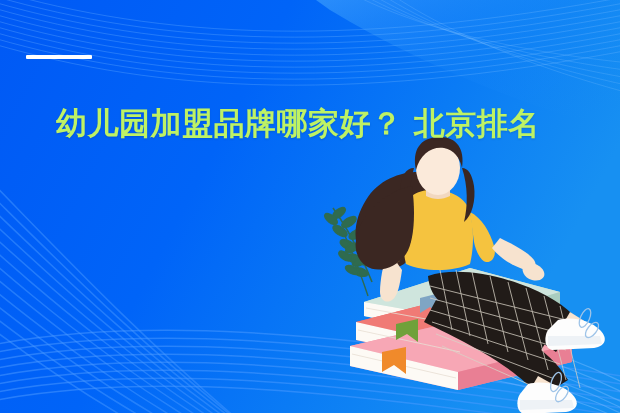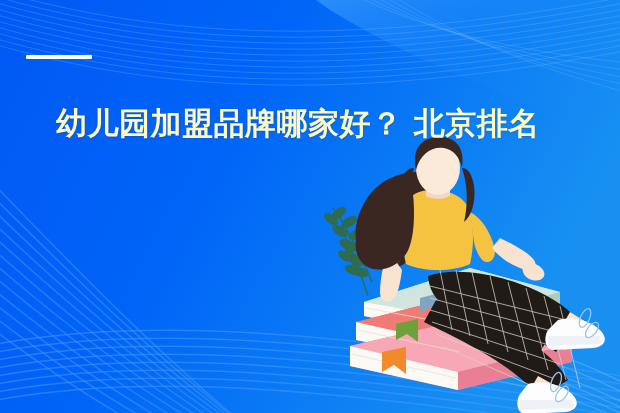--- a/index.html
+++ b/index.html
@@ -25,21 +25,21 @@
     width:66px;height:4px;
     background:#ffffff;
     border-radius:1px;
   }
 
   
   .headline{
     position:absolute;
     left:56px;top:104px;
     width:540px;
-    color:#fef9c3;
+    color:#bef264;
     font-size:31px;
     line-height:38px;
     font-weight:bold;
     letter-spacing:0.5px;
     white-space:nowrap;
     text-shadow:0 1px 2px rgba(0,30,90,0.18);
   }
 </style>
 </head>
 <body>

